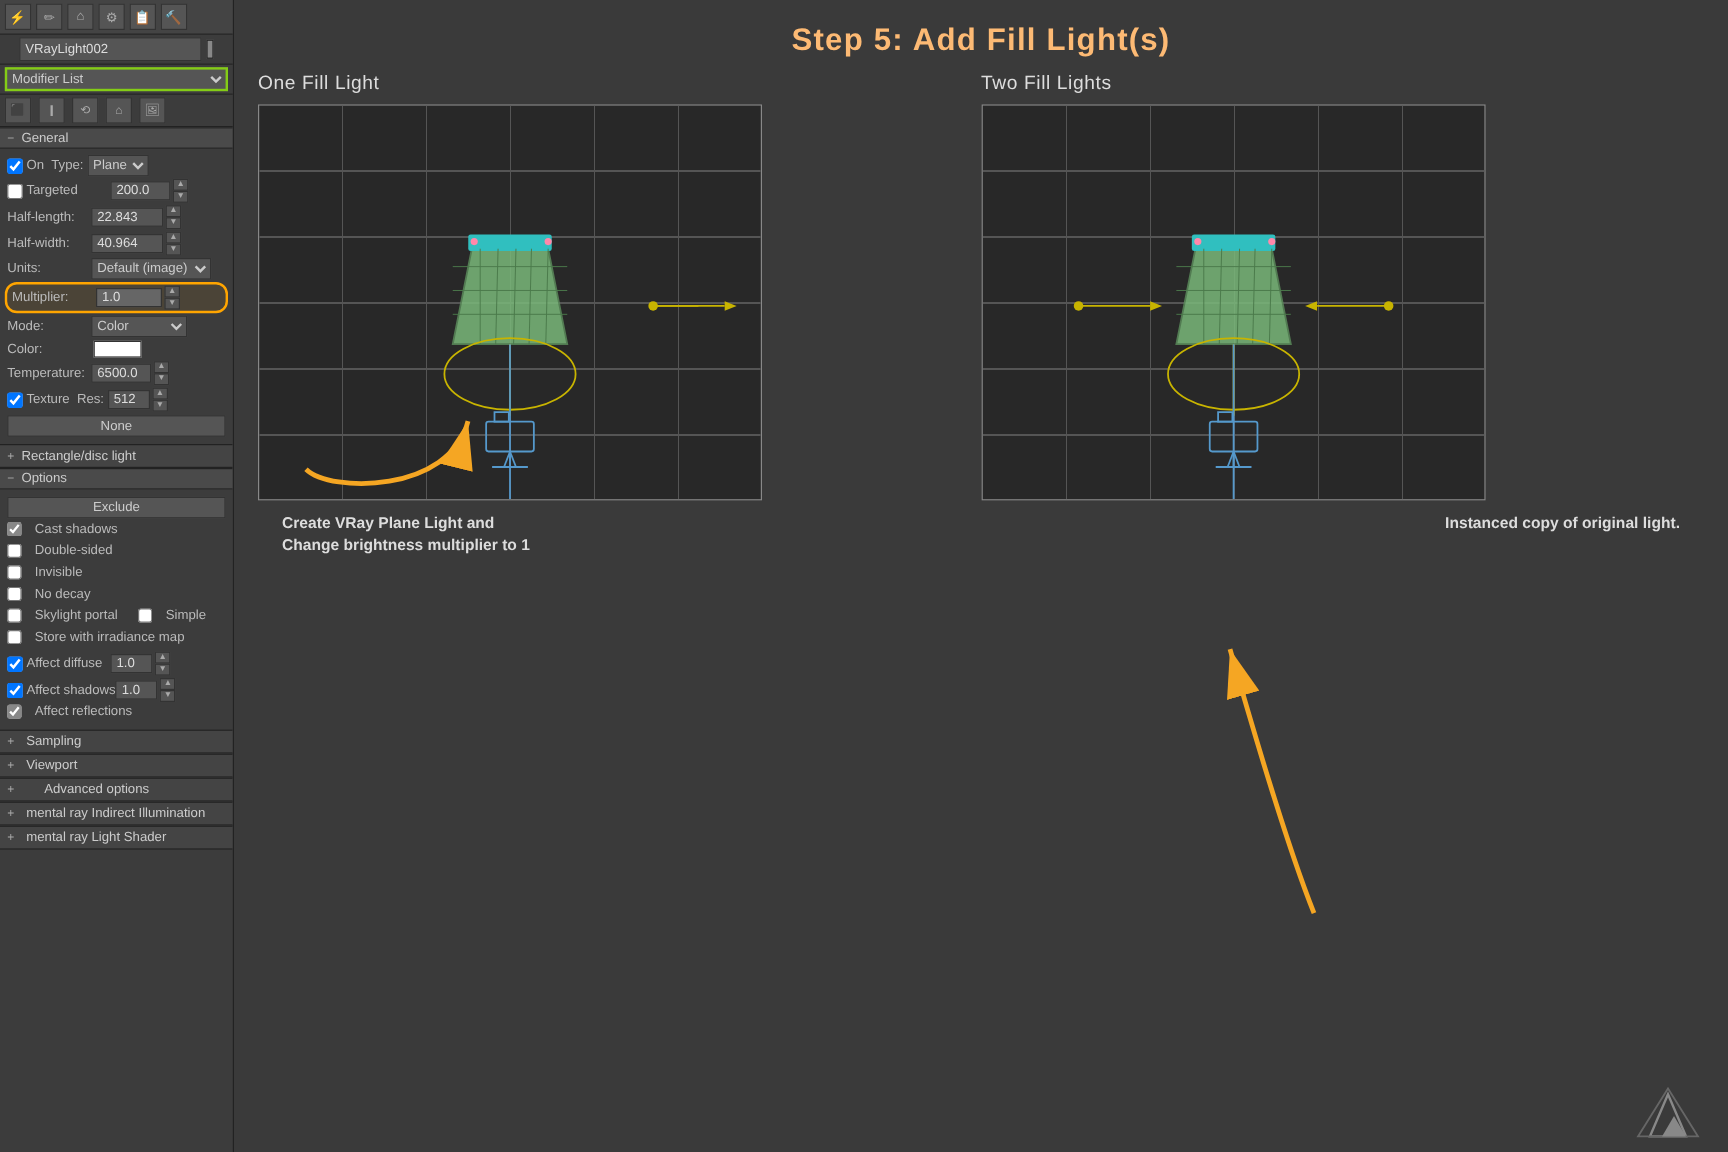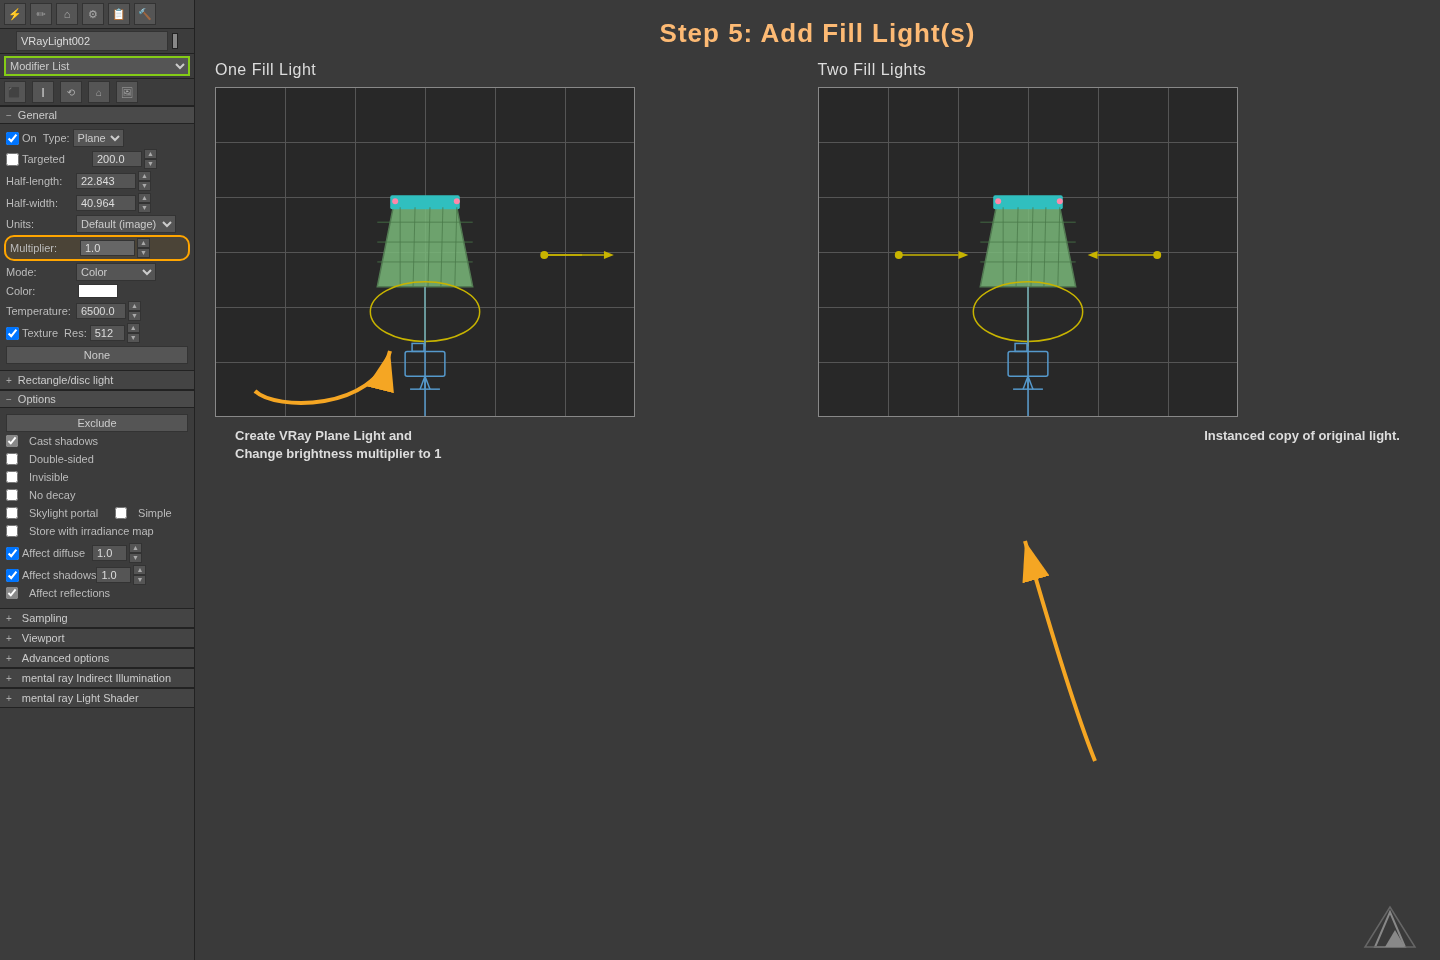--- a/index.html
+++ b/index.html
@@ -557,21 +557,21 @@
       <span style="font-size:11px;color:#ccc;margin-left:4px;">Sampling</span>
     </div>
 
     <div class="bottom-section-item">
       <span class="toggle">+</span>
       <span style="font-size:11px;color:#ccc;margin-left:4px;">Viewport</span>
     </div>
 
     <div class="bottom-section-item">
       <span class="toggle">+</span>
-      <span style="font-size:11px;color:#ccc;margin-left:4px;">Advanced options</span>
+      <span style="font-size:11px;color:#ccc;margin-left:19px;">Advanced options</span>
     </div>
 
     <div class="bottom-section-item">
       <span class="toggle">+</span>
       <span style="font-size:11px;color:#ccc;margin-left:4px;">mental ray Indirect Illumination</span>
     </div>
 
     <div class="bottom-section-item">
       <span class="toggle">+</span>
       <span style="font-size:11px;color:#ccc;margin-left:4px;">mental ray Light Shader</span>

